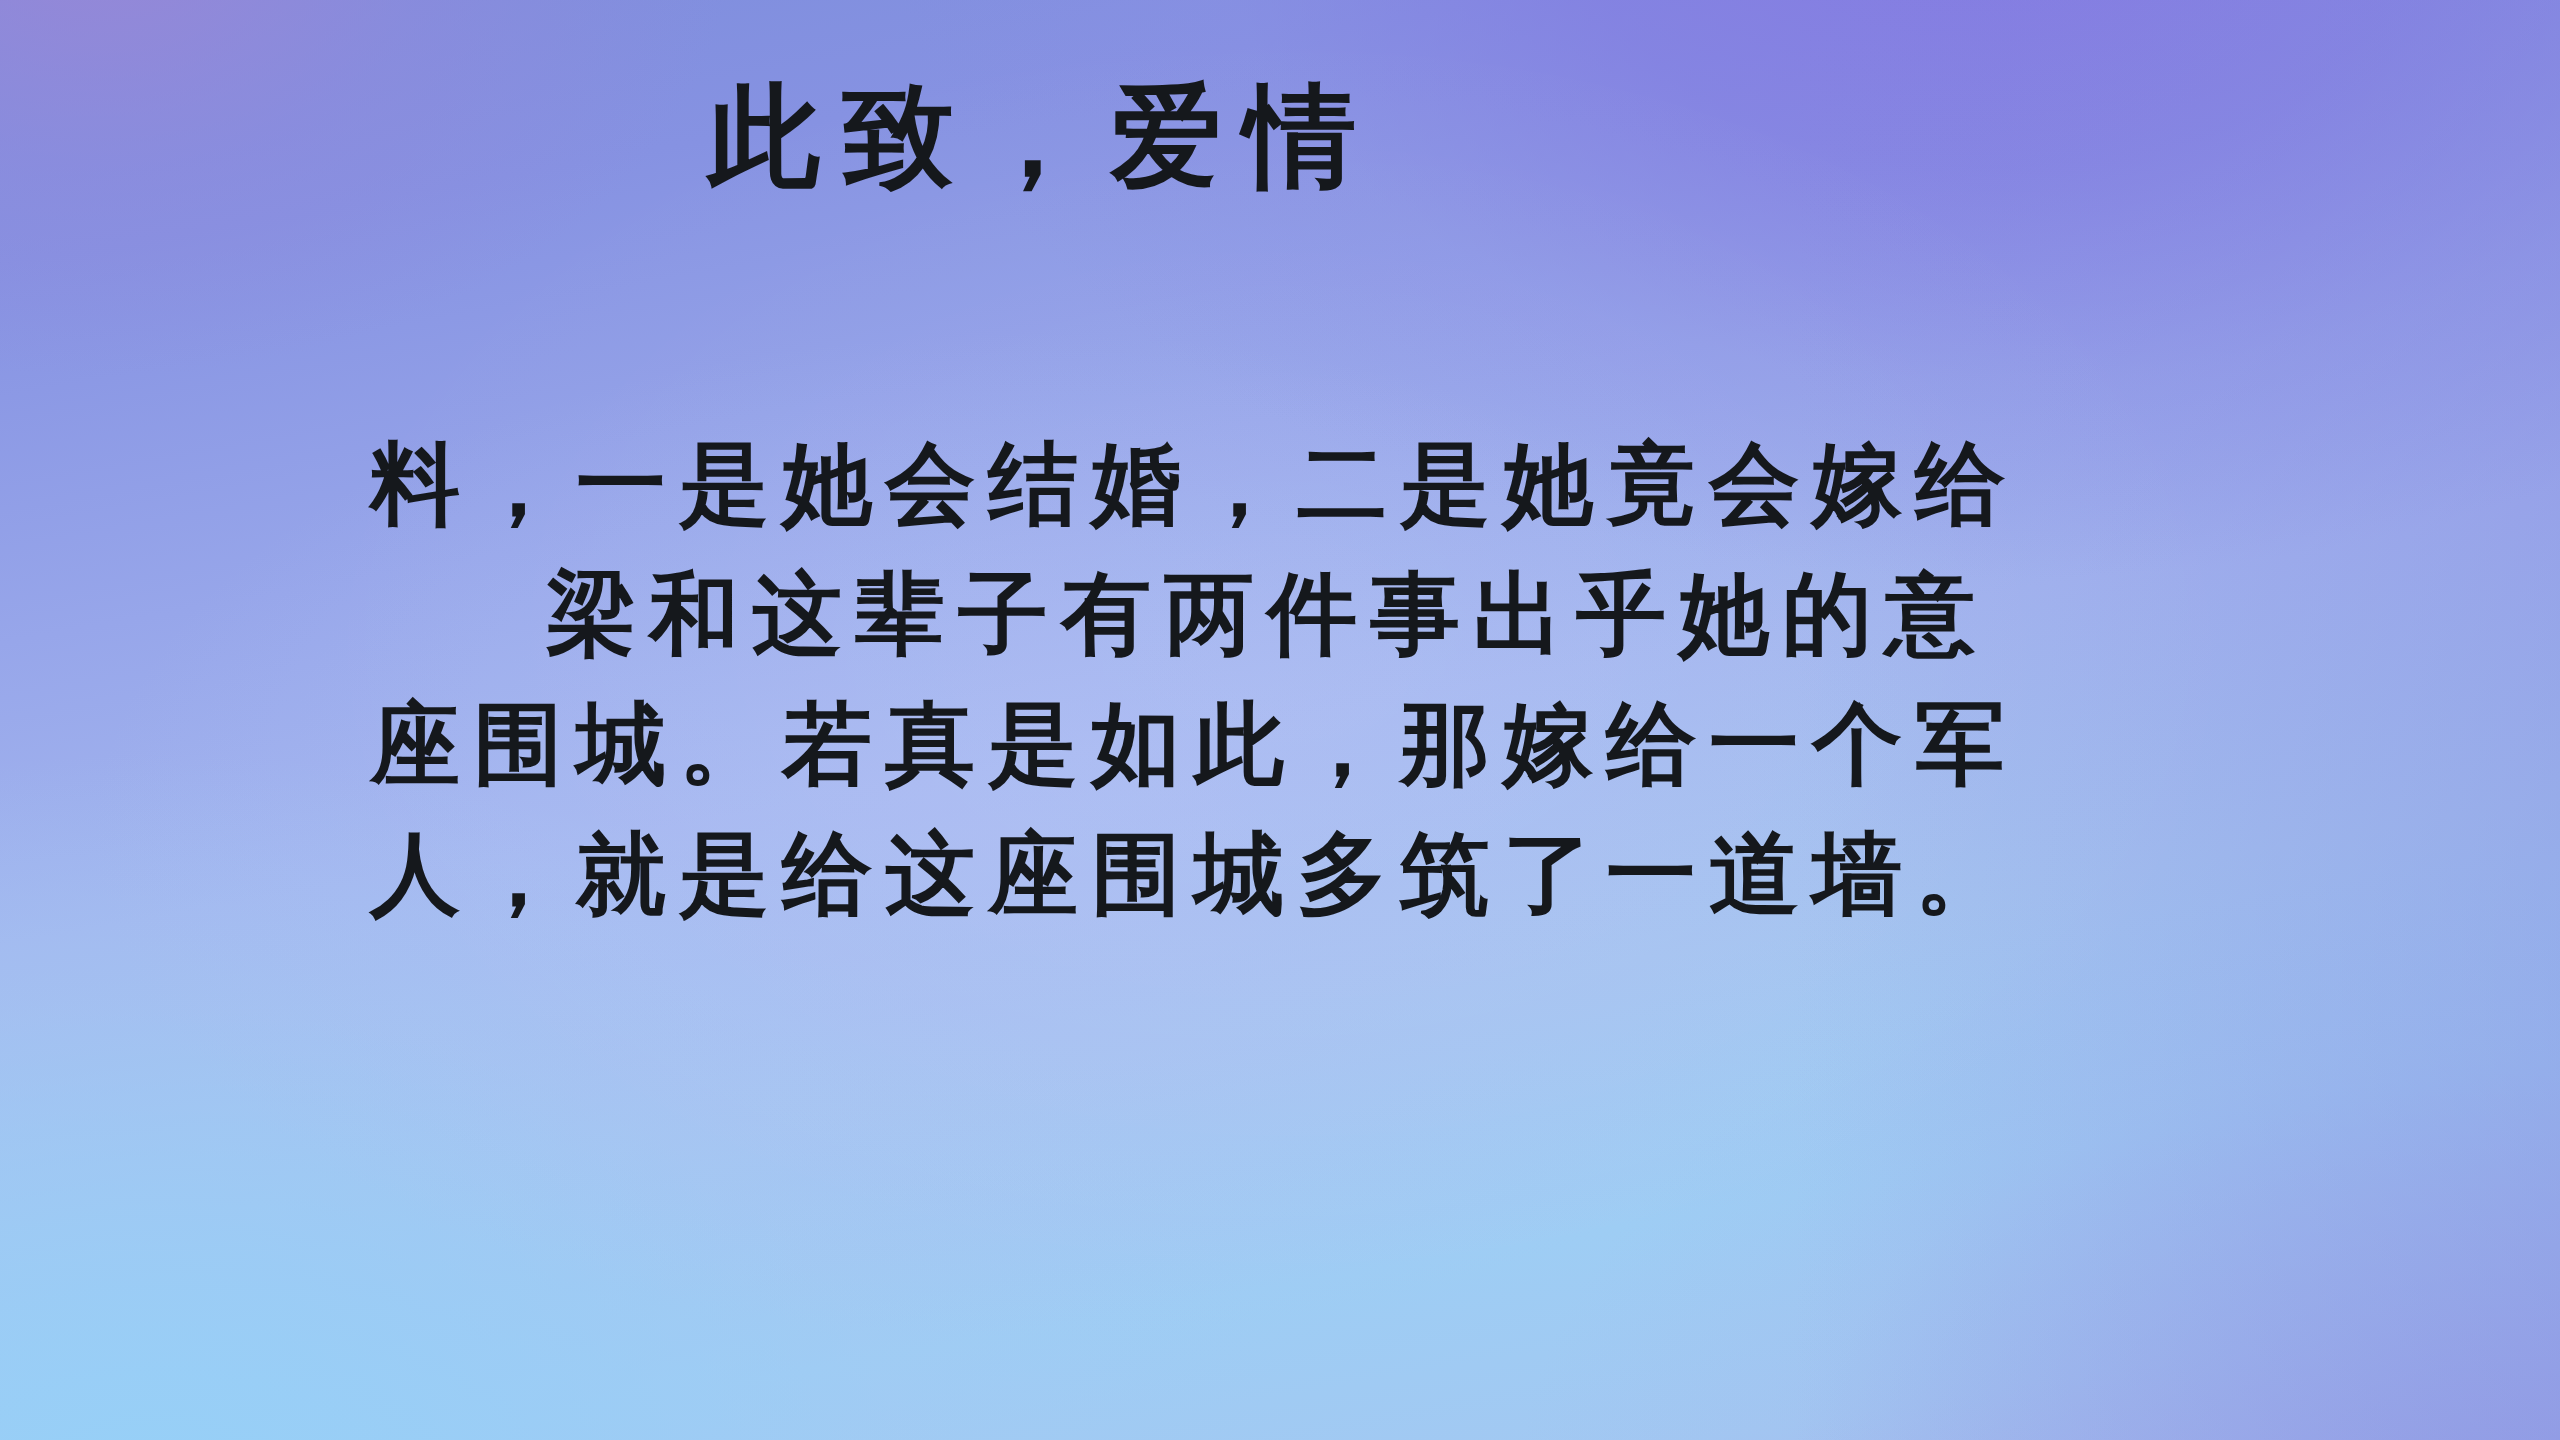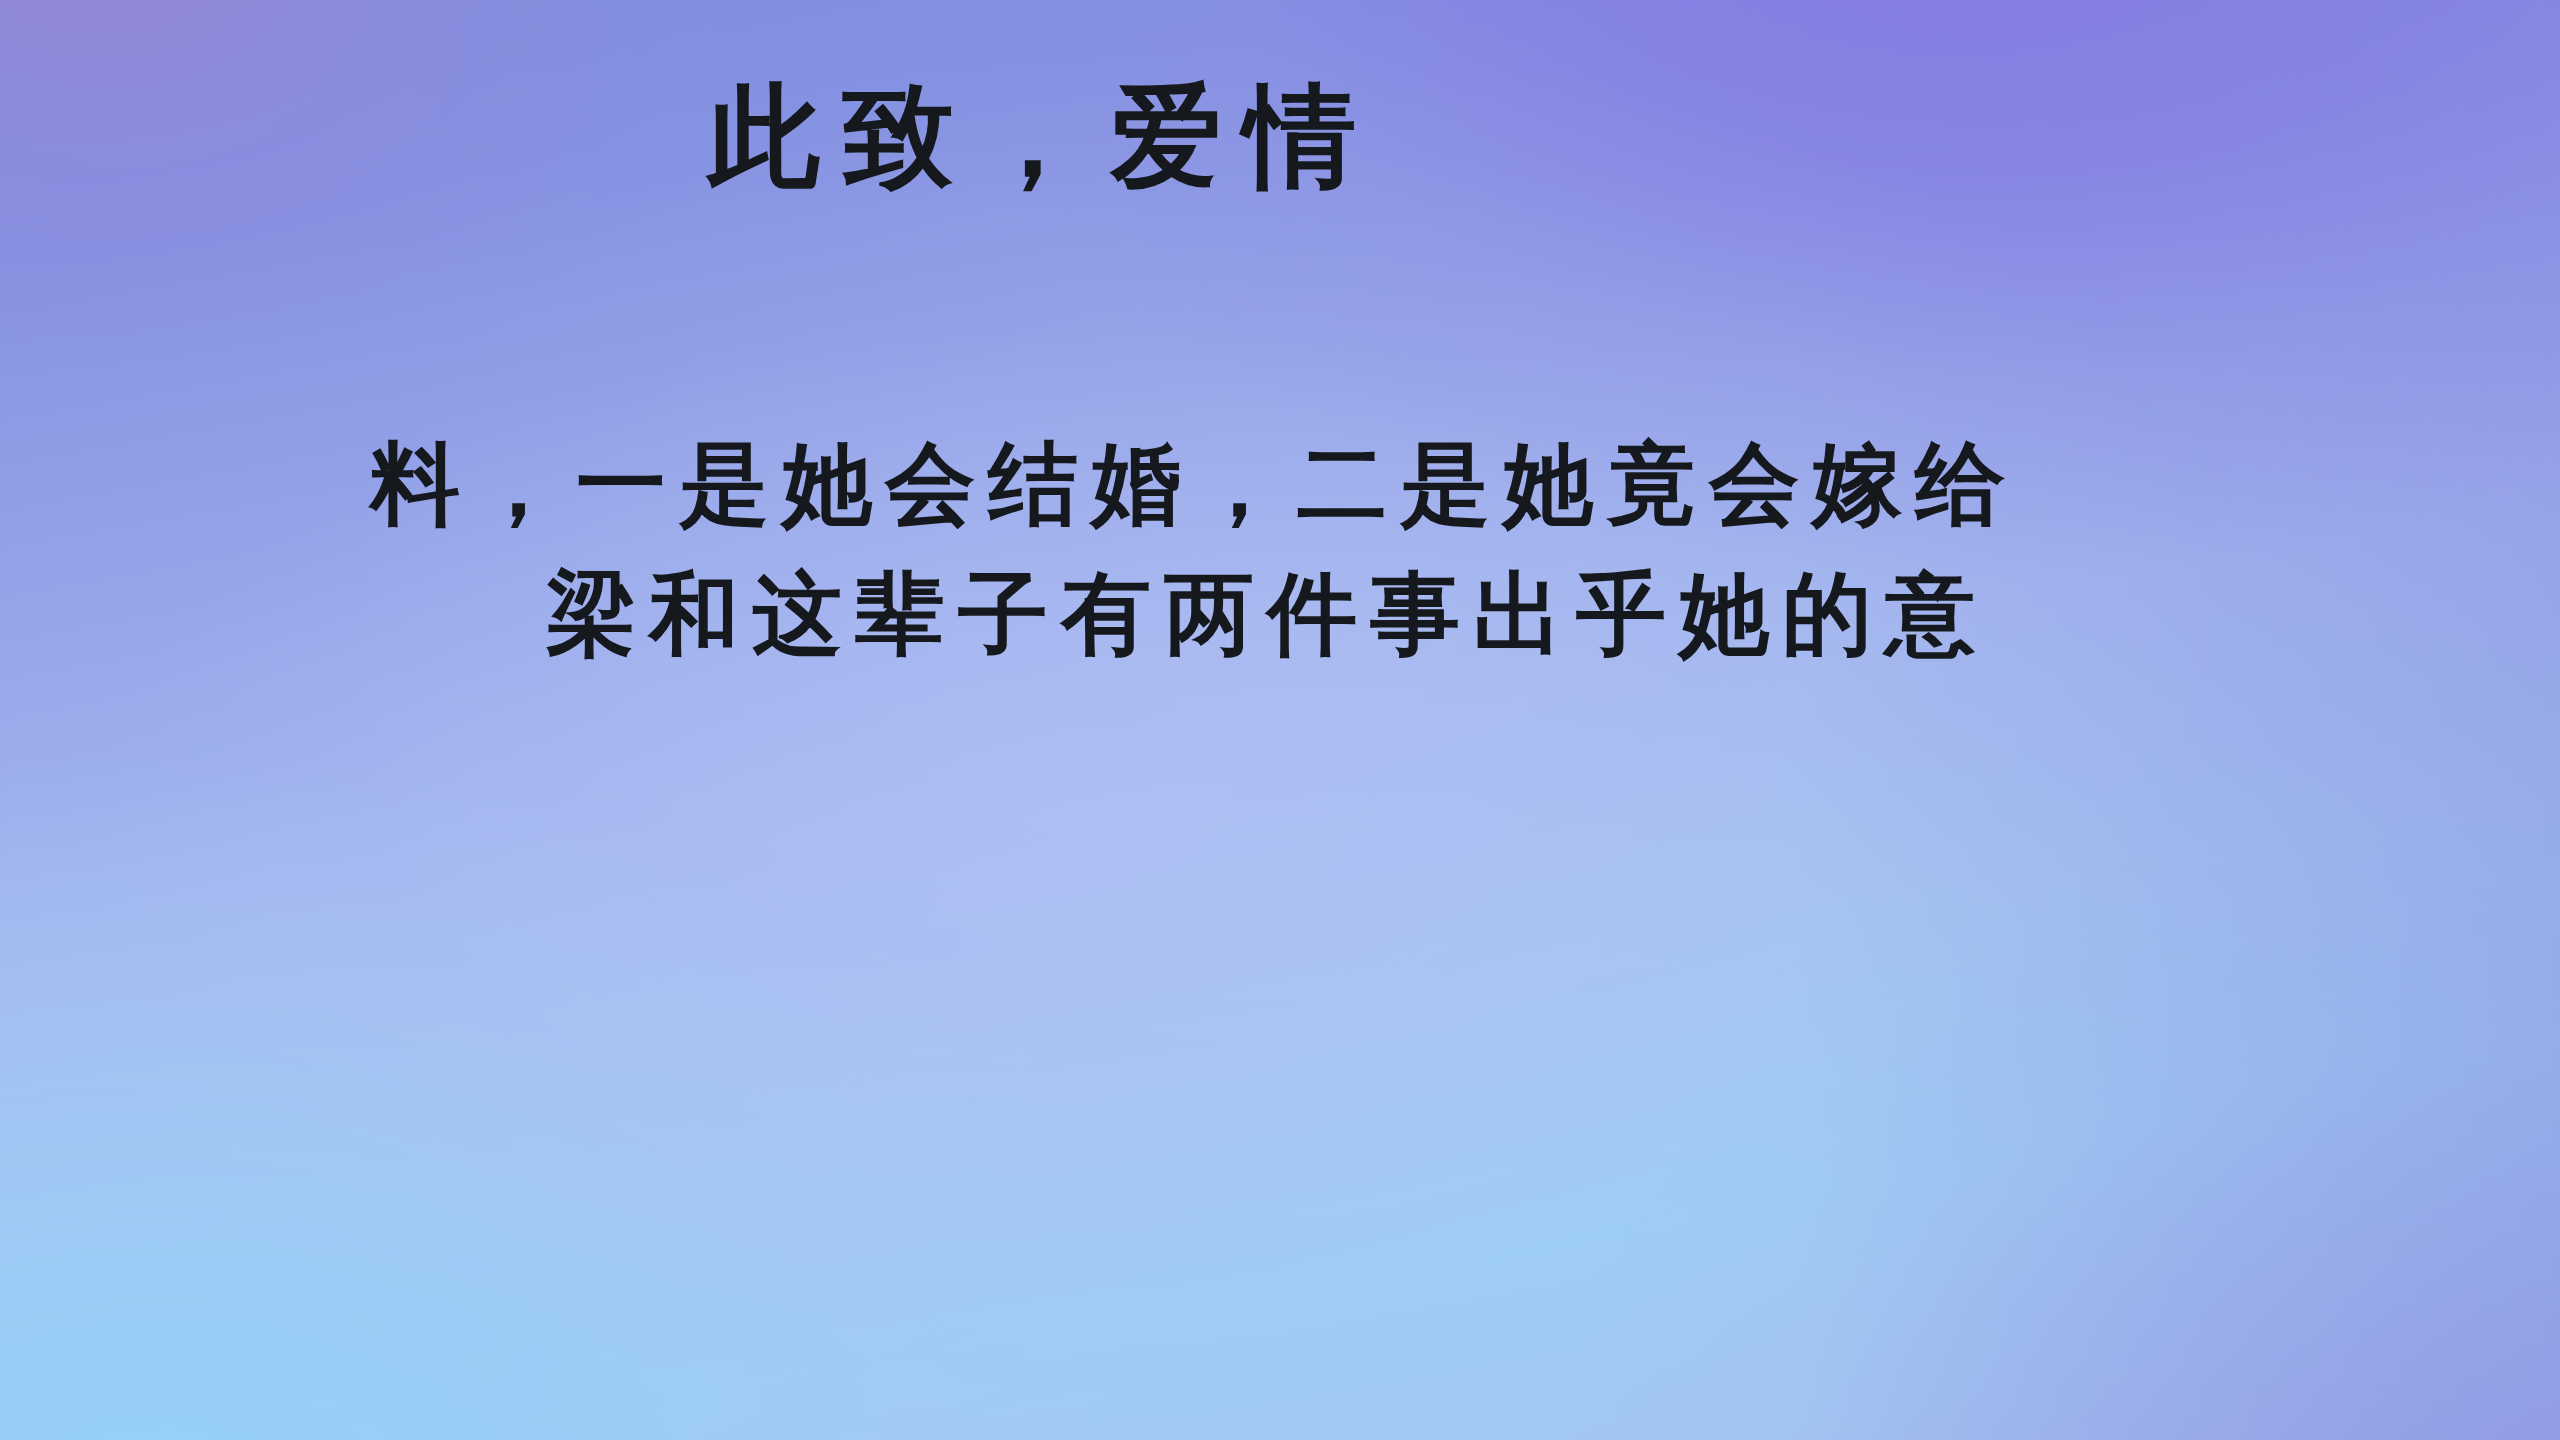--- a/index.html
+++ b/index.html
@@ -135,16 +135,18 @@
   <div class="bg-layer bg-right-edge"></div>
   <div class="bg-layer bg-vignette"></div>
 
   <div class="content">
 
     <div class="title">此致，爱情</div>
 
     <div class="body-block">
       <div class="body-line">料，一是她会结婚，二是她竟会嫁给</div>
       <div class="body-line first">梁和这辈子有两件事出乎她的意</div>
+      <div class="body-line">座围城。若真是如此，那嫁给一个军</div>
+      <div class="body-line">人，就是给这座围城多筑了一道墙。</div>
     </div>
 
   </div>
 </div>
 
 </body></html>

